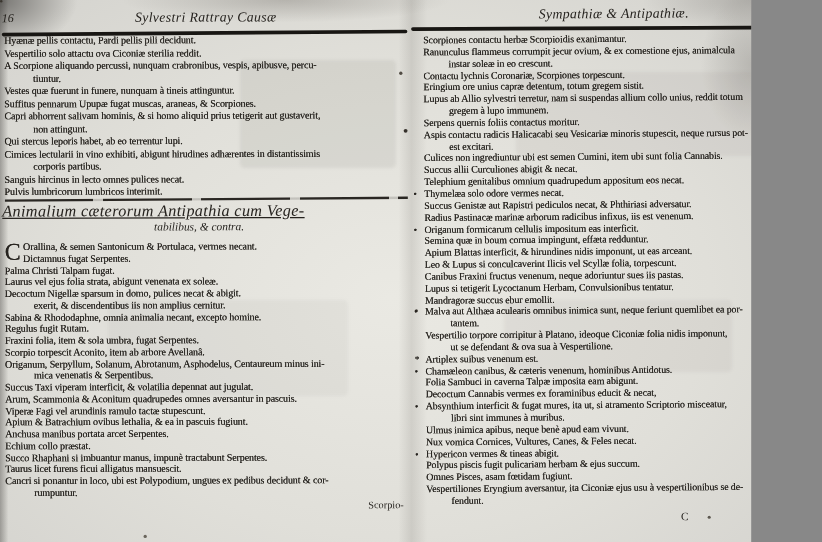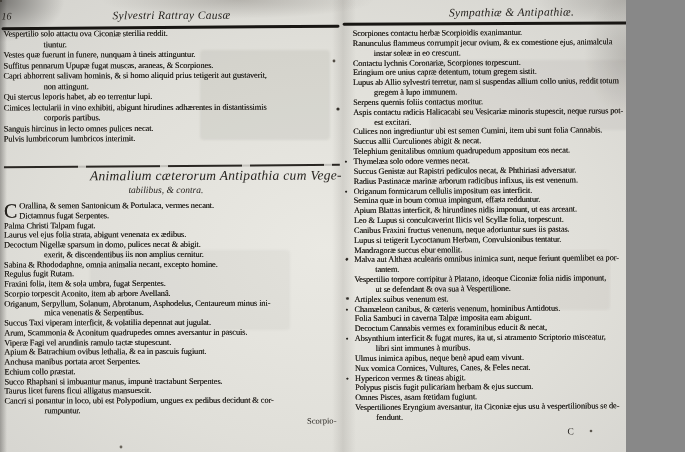--- a/index.html
+++ b/index.html
@@ -33,29 +33,29 @@
 
   .lines{position:absolute; left:2px; right:0;}
   .line{position:relative; white-space:nowrap; letter-spacing:-0.1px;
         text-shadow:0 0 .35px rgba(38,35,31,.85);}
   .page-left .lines-top{top:29px;}
   .page-left .lines-top .line{font-size:8.4px; line-height:10.5px;}
   .page-left .lines-bot{top:201px;}
   .page-left .lines-bot .line{font-size:8.4px; line-height:9.75px;}
   .page-right .lines{top:28px; left:10px; right:4px;}
   .page-right .line{font-size:8.3px; line-height:9.85px;}
-  .page-left .cont{padding-left:40px;}
+  .page-left .cont{padding-left:24px;}
   .page-right .cont{padding-left:21px;}
   .mark{position:absolute; left:-9px; top:0; font-size:8px; line-height:inherit;}
   .dropcap{float:left; font-size:20px; line-height:18.5px; margin:0 2px 0 0;}
 
   .divider{position:absolute; top:165px; left:2px; right:2px; height:1.5px; transform:rotate(-0.25deg);
     background:repeating-linear-gradient(90deg,#2a2723 0 74px, rgba(42,39,35,.18) 74px 82px);}
-  .sec-heading1{position:absolute; top:168px; left:0; right:0; text-align:right;
-    font-style:italic; font-size:13.5px; letter-spacing:.3px;}
+  .sec-heading1{position:absolute; top:168px; left:0; right:15px; text-align:left;
+    font-style:italic; font-size:13.5px; letter-spacing:.3px;text-decoration:underline;}
   .sec-heading2{position:absolute; top:185px; left:0; right:12px; text-align:center;
     font-style:italic; font-size:9.5px;}
 
   .catchword-row{position:absolute; left:0; right:6px; font-size:8.6px;}
   .page-left .catchword-row{top:416px; text-align:right;}
   .page-right .catchword-row{top:427px;}
   .signature{position:absolute; left:222px; font-size:9.5px;}
   .catchword-i{position:absolute; right:10px; font-style:italic; font-size:8.8px;margin-top:44px;}
 
   
@@ -82,42 +82,44 @@
 
   <div class="page page-left">
     <div class="header-row">
       <span class="pagenum">16</span>
       <span class="running-title">Sylvestri Rattray Causæ</span>
       <span class="pagenum"></span>
     </div>
     <div class="rule"></div>
 
     <div class="lines lines-top">
+        <div class="line">Hyænæ pellis contactu, Pardi pellis pili decidunt.</div>
         <div class="line">Vespertilio solo attactu ova Ciconiæ sterilia reddit.</div>
+        <div class="line">A Scorpione aliquando percussi, nunquam crabronibus, vespis, apibusve, percu-</div>
         <div class="line cont">tiuntur.</div>
         <div class="line">Vestes quæ fuerunt in funere, nunquam à tineis attinguntur.</div>
         <div class="line">Suffitus pennarum Upupæ fugat muscas, araneas, &amp; Scorpiones.</div>
         <div class="line">Capri abhorrent salivam hominis, &amp; si homo aliquid prius tetigerit aut gustaverit,</div>
         <div class="line cont">non attingunt.</div>
         <div class="line">Qui stercus leporis habet, ab eo terrentur lupi.</div>
         <div class="line">Cimices lectularii in vino exhibiti, abigunt hirudines adhærentes in distantissimis</div>
         <div class="line cont">corporis partibus.</div>
         <div class="line">Sanguis hircinus in lecto omnes pulices necat.</div>
         <div class="line">Pulvis lumbricorum lumbricos interimit.</div>
       </div>
 
     <div class="divider"></div>
     <div class="sec-heading1">Animalium cæterorum Antipathia cum Vege-</div>
     <div class="sec-heading2">tabilibus, &amp; contra.</div>
 
     <div class="lines lines-bot">
         <div class="line"><span class="dropcap">C</span>Orallina, &amp; semen Santonicum &amp; Portulaca, vermes necant.</div>
         <div class="line">Dictamnus fugat Serpentes.</div>
         <div class="line">Palma Christi Talpam fugat.</div>
-        <div class="line">Laurus vel ejus folia strata, abigunt venenata ex ædibus.</div>
+        <div class="line">Laurus vel ejus folia strata, abigunt venenata ex soleæ.</div>
         <div class="line">Decoctum Nigellæ sparsum in domo, pulices necat &amp; abigit.</div>
         <div class="line cont">exerit, &amp; discendentibus iis non amplius cernitur.</div>
         <div class="line">Sabina &amp; Rhododaphne, omnia animalia necant, excepto homine.</div>
         <div class="line">Regulus fugit Rutam.</div>
         <div class="line">Fraxini folia, item &amp; sola umbra, fugat Serpentes.</div>
         <div class="line">Scorpio torpescit Aconito, item ab arbore Avellanâ.</div>
         <div class="line">Origanum, Serpyllum, Solanum, Abrotanum, Asphodelus, Centaureum minus ini-</div>
         <div class="line cont">mica venenatis &amp; Serpentibus.</div>
         <div class="line">Succus Taxi viperam interficit, &amp; volatilia depennat aut jugulat.</div>
         <div class="line">Arum, Scammonia &amp; Aconitum quadrupedes omnes aversantur in pascuis.</div>

